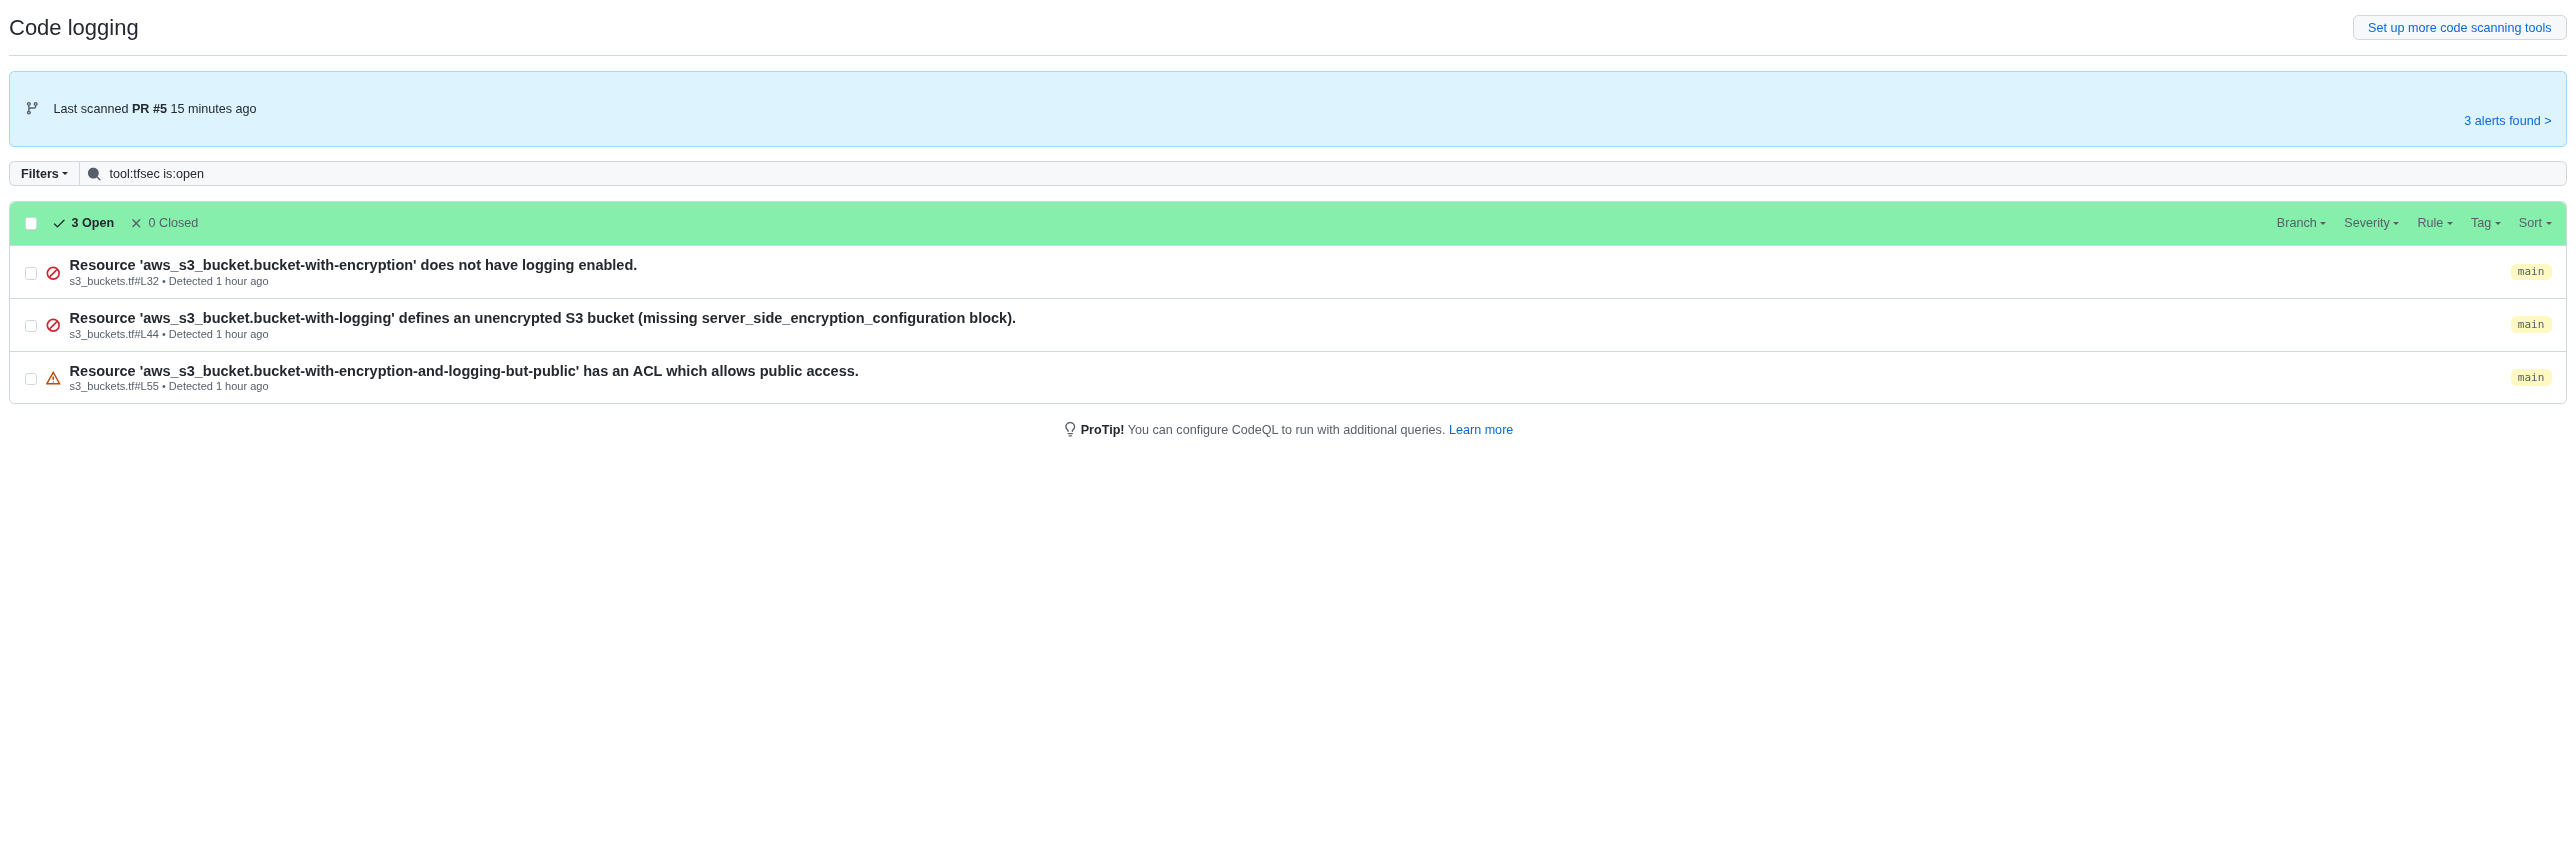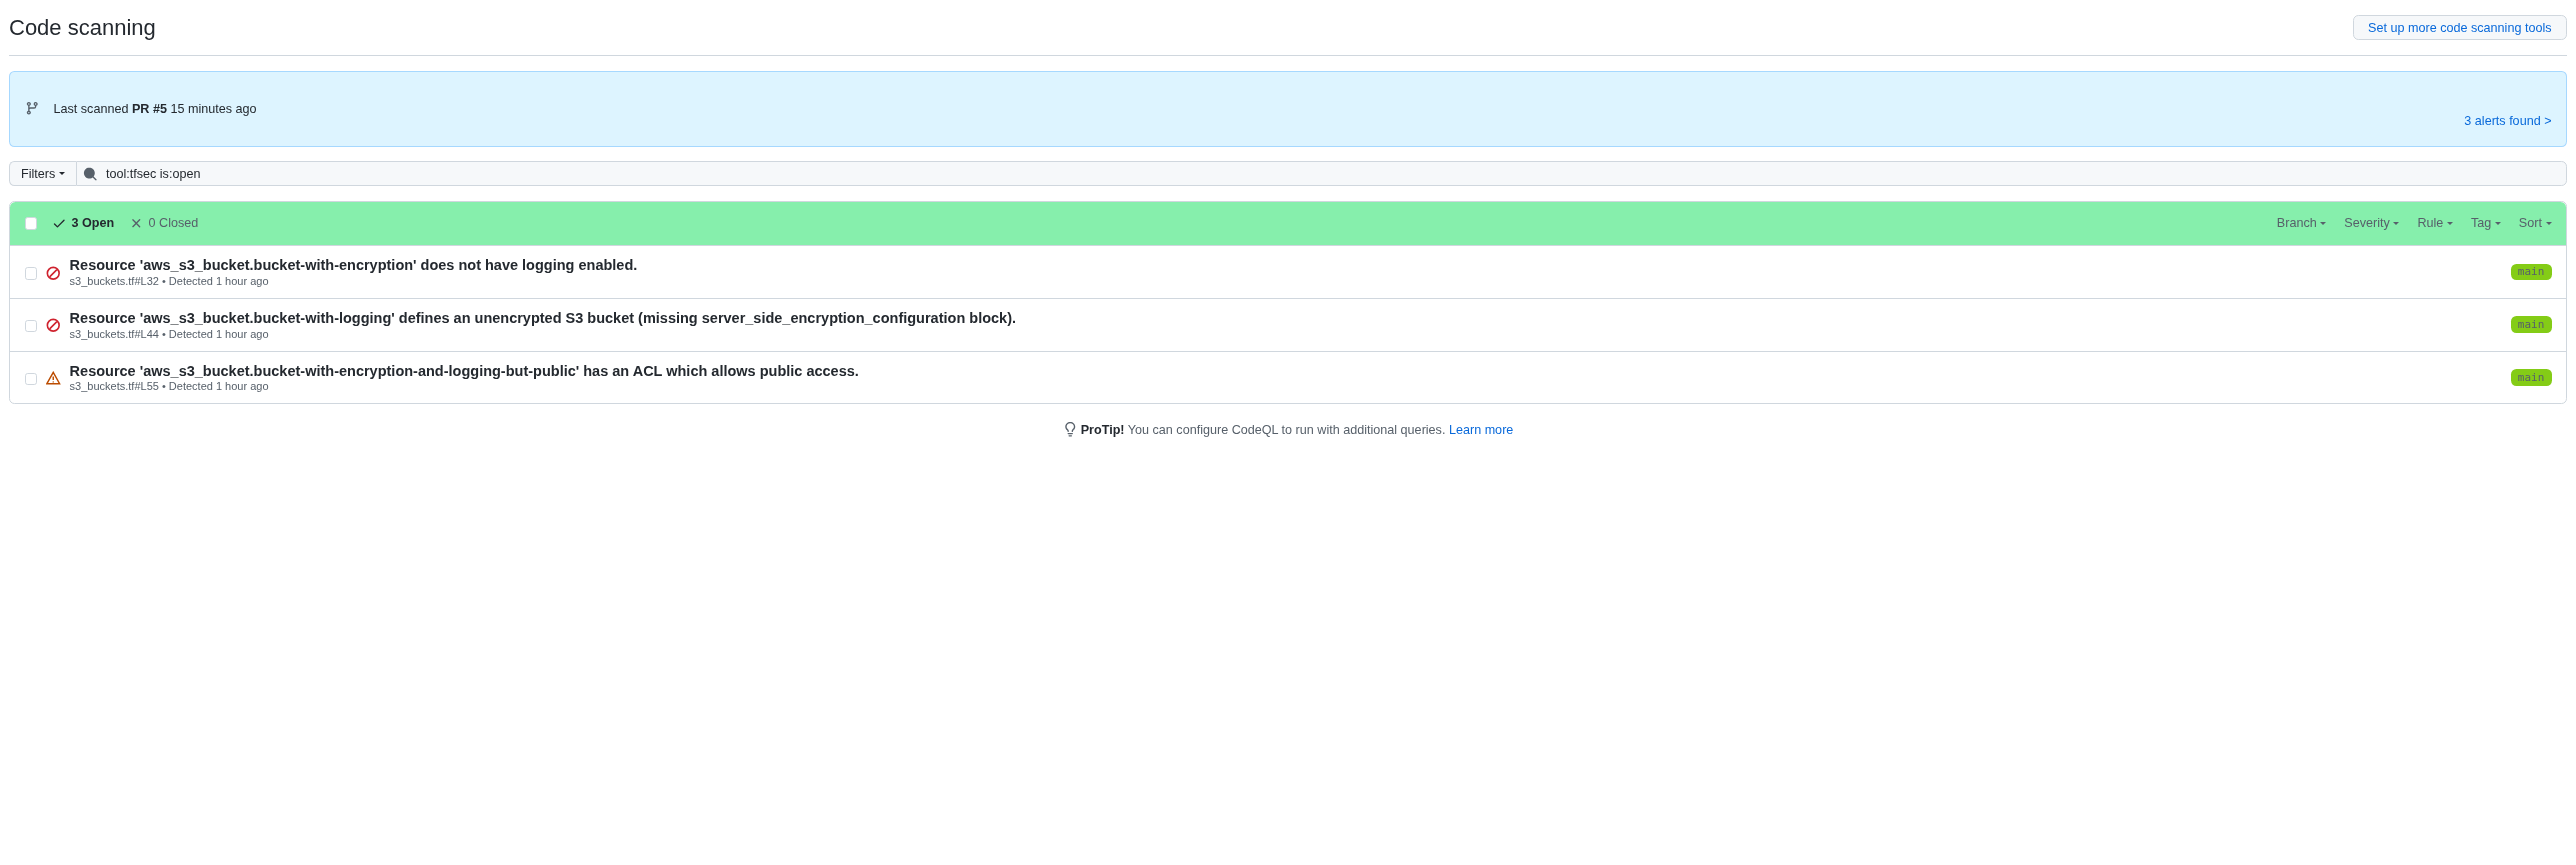--- a/index.html
+++ b/index.html
@@ -62,21 +62,21 @@
     border-right: none;
     border-radius: 5.4px 0 0 5.4px;
     background: #f6f8fa;
     padding: 4.5px 11px;
     font-size: 12.6px;
     cursor: pointer;
     display: flex;
     align-items: center;
     gap: 3.6px;
     color: #24292f;
-    font-weight: 400;
+    font-weight: 700;
   }
   .search-wrap {
     flex: 1;
     position: relative;
   }
   .search-input {
     width: 100%;
     border: 0.9px solid #d0d7de;
     border-radius: 0 5.4px 5.4px 0;
     padding: 4.5px 11px 4.5px 29px;
@@ -145,21 +145,21 @@
     font-size: 14.5px;
     color: #24292f;
   }
   .row-meta {
     color: #57606a;
     font-size: 11px;
     margin-top: 1.8px;
   }
   .row-link { color: #57606a; }
   .branch-label {
-    background: #84cc16;
+    background: #fef9c3;
     color: #57606a;
     border-radius: 5.4px;
     padding: 1.8px 7.2px;
     font-family: ui-monospace, SFMono-Regular, Menlo, monospace;
     font-size: 11px;
   }
   .protip {
     text-align: center;
     color: #57606a;
     margin-top: 18px;
@@ -183,21 +183,21 @@
     border-right: 3.6px solid transparent;
     border-top: 3.6px solid currentColor;
     vertical-align: middle;
   }
   svg { display: block; }
 </style>
 </head>
 <body>
 
 <div class="header-row">
-  <h1 class="page-title">Code scanning</h1>
+  <h1 class="page-title">Code logging</h1>
   <button class="setup-btn">Set up more code scanning tools</button>
 </div>
 
 <div class="banner">
   <div class="banner-left">
     <span>
       <svg width="14.5" height="14.5" viewBox="0 0 16 16" fill="#57606a">
           <path d="M9.5 3.25a2.25 2.25 0 1 1 3 2.122V6A2.5 2.5 0 0 1 10 8.5H6a1 1 0 0 0-1 1v1.128a2.251 2.251 0 1 1-1.5 0V5.372a2.25 2.25 0 1 1 1.5 0v1.836A2.49 2.49 0 0 1 6 7h4a1 1 0 0 0 1-1v-.628A2.25 2.25 0 0 1 9.5 3.25zM4.25 2.5a.75.75 0 1 0 0 1.5.75.75 0 0 0 0-1.5zm0 9.5a.75.75 0 1 0 0 1.5.75.75 0 0 0 0-1.5zm7.5-9.5a.75.75 0 1 0 0 1.5.75.75 0 0 0 0-1.5z"></path>
         </svg>
     </span>

